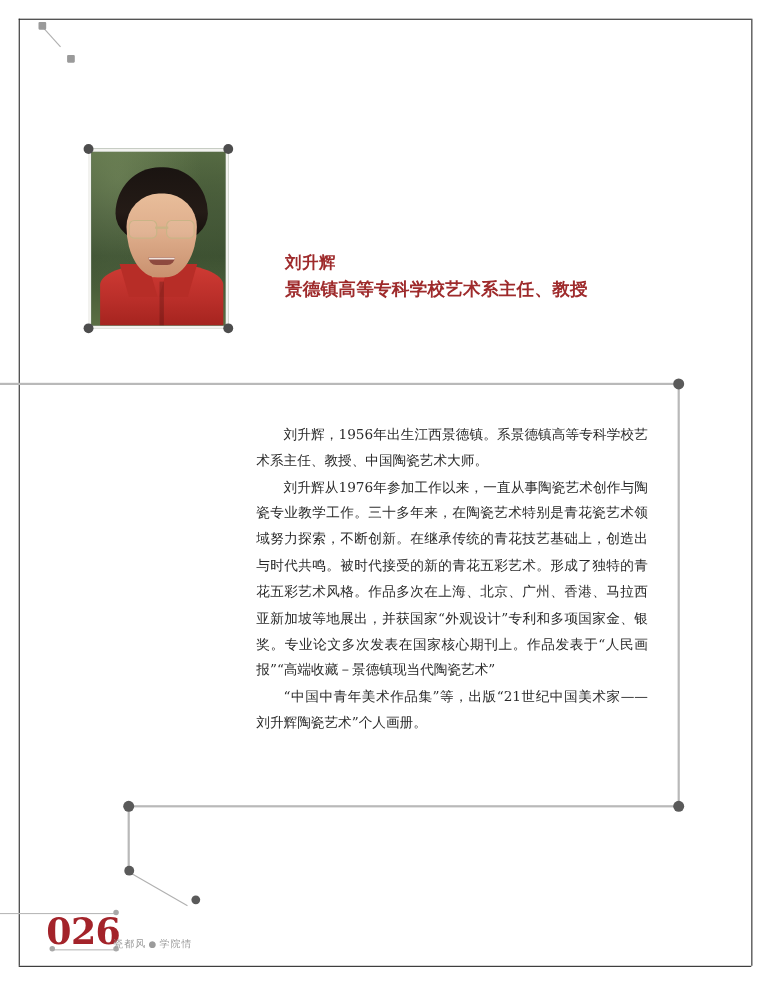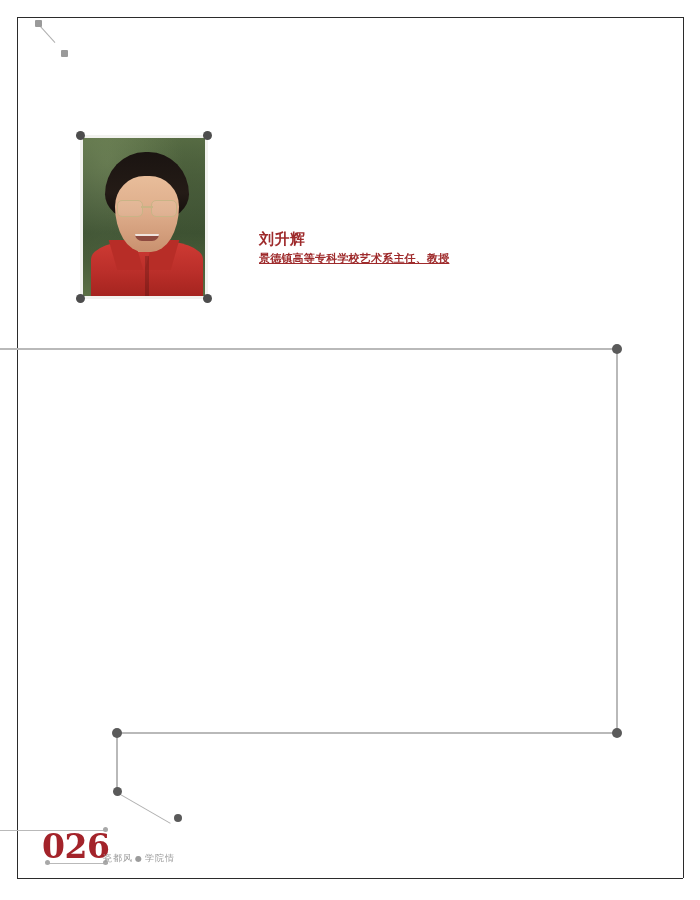--- a/index.html
+++ b/index.html
@@ -177,21 +177,21 @@
     left: 232px;
     top: 228px;
     width: 340px;
     color: #9e2a2b;
     font-family: "DejaVu Sans", "Liberation Sans", sans-serif;
     font-weight: bold;
     line-height: 1.52;
     margin-left: 27px;
   }
   #headline .hl-name { font-size: 15px; letter-spacing: .5px; }
-  #headline .hl-role { font-size: 11px; letter-spacing: .2px; text-decoration: underline; }
+  #headline .hl-role { font-size: 16px; letter-spacing: .2px; }
 
   
   #body-copy {
     position: absolute;
     left: 233px;
     top: 383px;
     width: 356px;
     color: #2a2a2a;
     font-family: "DejaVu Serif", "Liberation Serif", serif;
     font-size: 12.4px;
@@ -284,20 +284,23 @@
     <div class="ph-handle ph-h-bl"></div>
     <div class="ph-handle ph-h-br"></div>
   </div>
 
   <div id="headline">
     <div class="hl-name">刘升辉</div>
     <div class="hl-role">景德镇高等专科学校艺术系主任、教授</div>
   </div>
 
   <div id="body-copy">
+    <p>刘升辉，1956年出生江西景德镇。系景德镇高等专科学校艺术系主任、教授、中国陶瓷艺术大师。</p>
+    <p>刘升辉从1976年参加工作以来，一直从事陶瓷艺术创作与陶瓷专业教学工作。三十多年来，在陶瓷艺术特别是青花瓷艺术领域努力探索，不断创新。在继承传统的青花技艺基础上，创造出与时代共鸣。被时代接受的新的青花五彩艺术。形成了独特的青花五彩艺术风格。作品多次在上海、北京、广州、香港、马拉西亚新加坡等地展出，并获国家“外观设计”专利和多项国家金、银奖。专业论文多次发表在国家核心期刊上。作品发表于“人民画报”“高端收藏－景德镇现当代陶瓷艺术”</p>
+    <p>“中国中青年美术作品集”等，出版“21世纪中国美术家——刘升辉陶瓷艺术”个人画册。</p>
   </div>
 
   <div id="folio">026</div>
   <div id="folio-caption">
     <span>瓷都风</span><span class="dot">●</span><span>学院情</span>
   </div>
 
 </div>
 
 </body></html>

